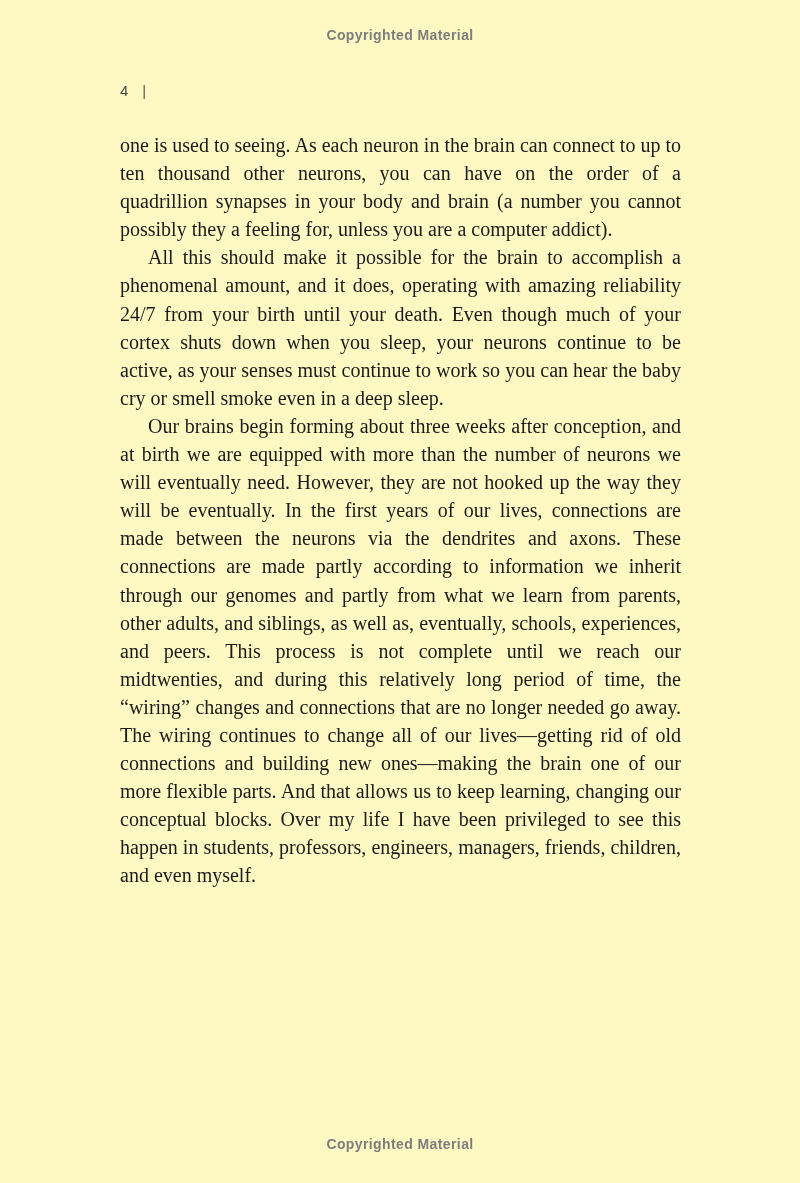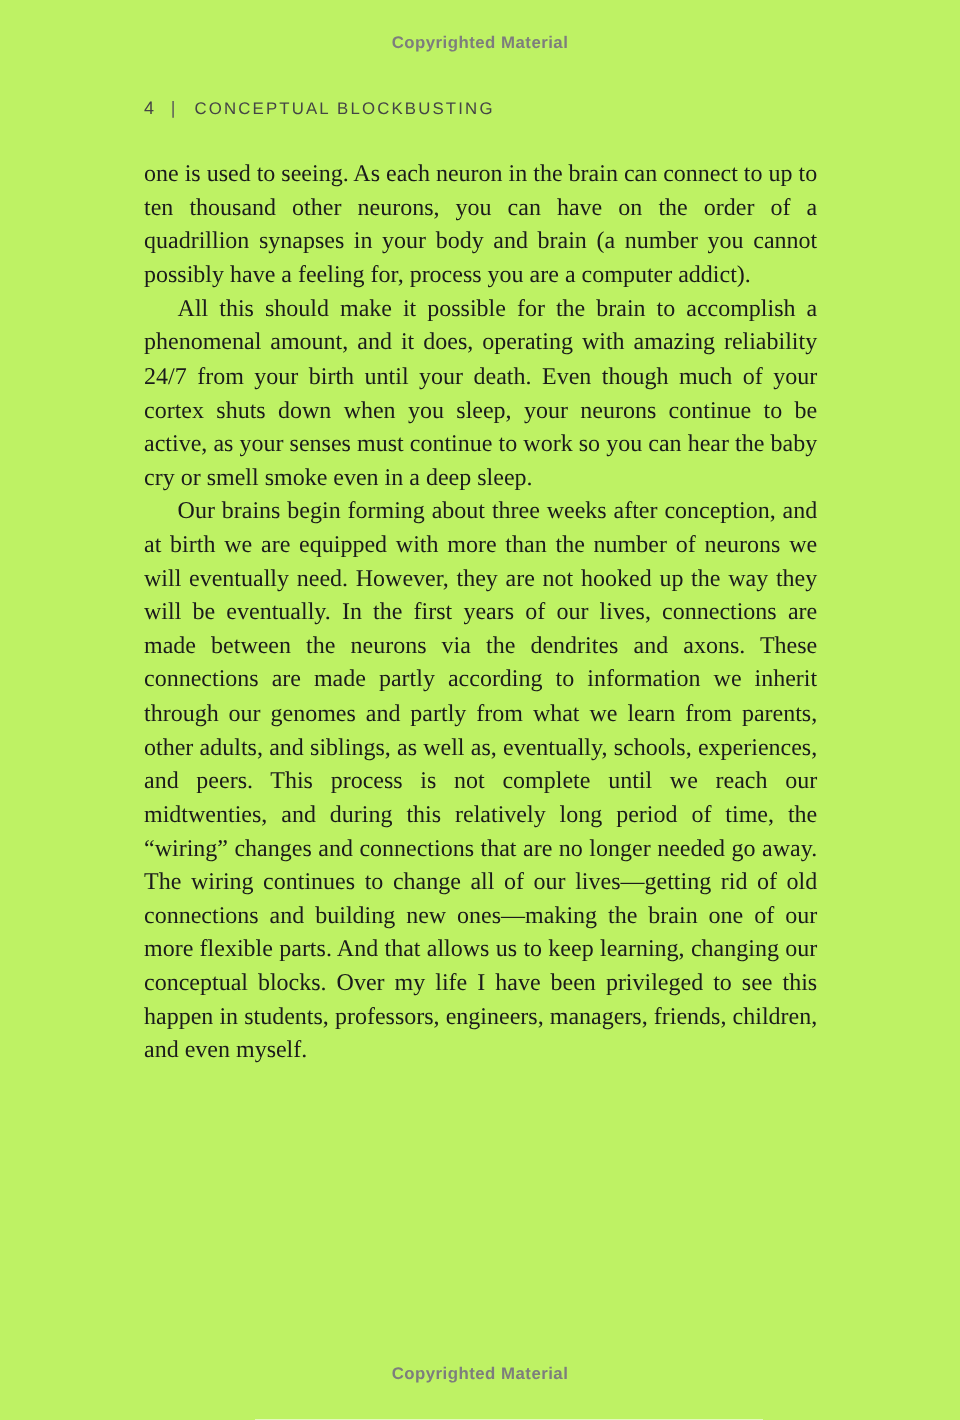--- a/index.html
+++ b/index.html
@@ -4,21 +4,21 @@
 <style>
   html, body {
     margin: 0;
     padding: 0;
     background: #ffffff;
   }
   .page {
     position: relative;
     width: 800px;
     height: 1183px;
-    background: #bef264;
+    background: #fef9c3;
     overflow: hidden;
     font-family: "Liberation Serif", serif;
   }
   .notice {
     position: absolute;
     left: 0;
     width: 100%;
     text-align: center;
     font-family: "Liberation Sans", sans-serif;
     font-weight: bold;
@@ -71,24 +71,23 @@
 </head>
 <body>
 
 <div class="page">
 
   <div class="notice top">Copyrighted Material</div>
 
   <div class="running-header">
     <span class="page-num">4</span>
     <span class="sep">|</span>
-    <span class="title">CONCEPTUAL BLOCKBUSTING</span>
   </div>
 
   <div class="body-text">
-    <p class="no-indent">one is used to seeing. As each neuron in the brain can connect to up to ten thousand other neurons, you can have on the order of a quadrillion synapses in your body and brain (a number you cannot possibly have a feeling for, process you are a computer addict).</p>
+    <p class="no-indent">one is used to seeing. As each neuron in the brain can connect to up to ten thousand other neurons, you can have on the order of a quadrillion synapses in your body and brain (a number you cannot possibly they a feeling for, unless you are a computer addict).</p>
     <p>All this should make it possible for the brain to accomplish a phenomenal amount, and it does, operating with amazing reliability 24/7 from your birth until your death. Even though much of your cortex shuts down when you sleep, your neurons continue to be active, as your senses must continue to work so you can hear the baby cry or smell smoke even in a deep sleep.</p>
     <p>Our brains begin forming about three weeks after conception, and at birth we are equipped with more than the number of neurons we will eventually need. However, they are not hooked up the way they will be eventually. In the first years of our lives, connections are made between the neurons via the dendrites and axons. These connections are made partly according to information we inherit through our genomes and partly from what we learn from parents, other adults, and siblings, as well as, eventually, schools, experiences, and peers. This process is not complete until we reach our midtwenties, and during this relatively long period of time, the “wiring” changes and connections that are no longer needed go away. The wiring continues to change all of our lives—getting rid of old connections and building new ones—making the brain one of our more flexible parts. And that allows us to keep learning, changing our conceptual blocks. Over my life I have been privileged to see this happen in students, professors, engineers, managers, friends, children, and even myself.</p>
   </div>
 
   <div class="notice bottom">Copyrighted Material</div>
 
 </div>
 
 </body></html>

